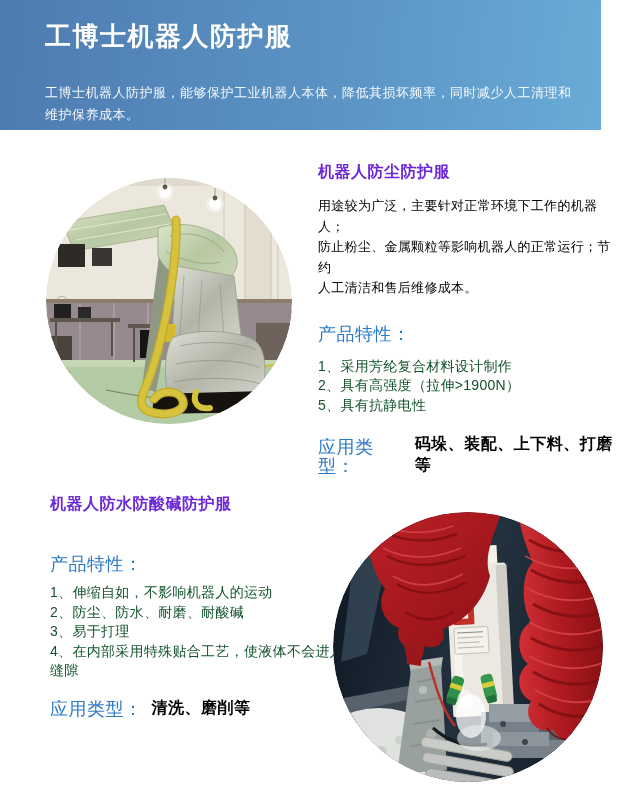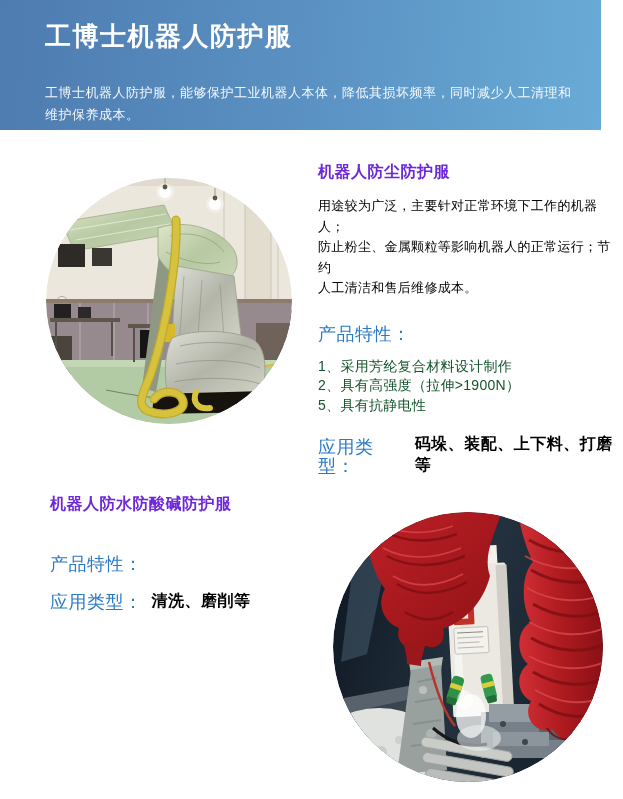--- a/index.html
+++ b/index.html
@@ -168,20 +168,26 @@
         <span class="val">码垛、装配、上下料、打磨等</span>
       </div>
     </div>
   </div>
 
   <div class="sec sec2">
 
     <div class="sec-text">
       <h2>机器人防水防酸碱防护服</h2>
       <div class="blue-label features-label">产品特性：</div>
+      <div class="features">
+        <div>1、伸缩自如，不影响机器人的运动</div>
+        <div>2、防尘、防水、耐磨、耐酸碱</div>
+        <div>3、易于打理</div>
+        <div>4、在内部采用特殊贴合工艺，使液体不会进入面料缝隙</div>
+      </div>
       <div class="app-row">
         <span class="blue-label">应用类型：</span>
         <span class="val">清洗、磨削等</span>
       </div>
     </div>
 
     <div class="circle-img" title="覆盖红色防水防护服的机器人清洗作业">
       <svg width="270" height="270" viewBox="0 0 270 270">
         <defs>
           <clipPath id="c2">

